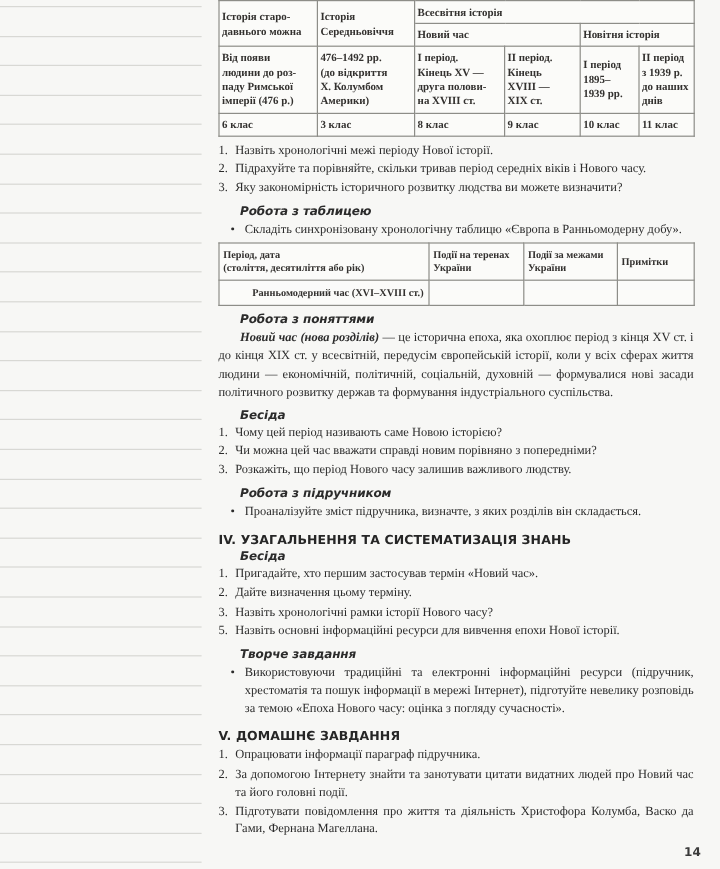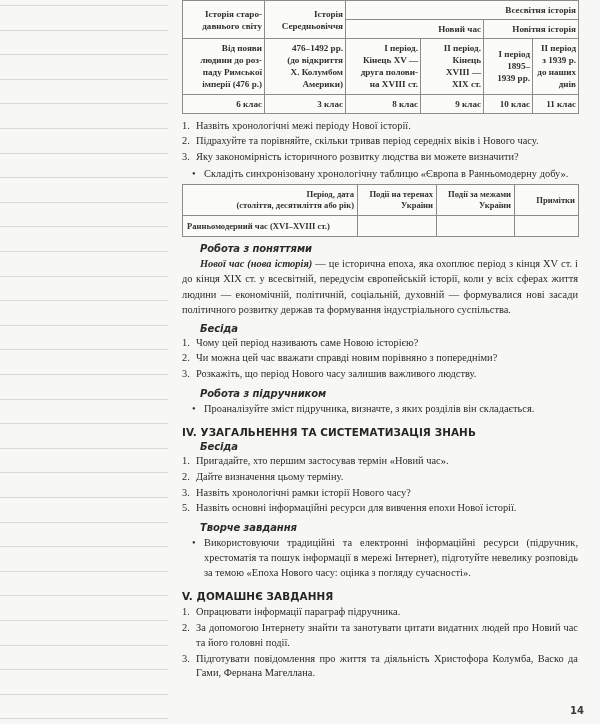--- a/index.html
+++ b/index.html
@@ -45,21 +45,21 @@
 
   
   table.doc-table {
     border-collapse: collapse;
     width: 396px;
     table-layout: fixed;
     background: #fbfbf9;
   }
   table.doc-table td {
     border: 1px solid #8d8d88;
-    text-align: right;
+    text-align: left;
     vertical-align: middle;
     font-size: 9.1px;
     line-height: 1.33;
     padding: 2px 2px;
     color: #33312f;
   }
   table.doc-table td.hd {
     font-weight: bold;
   }
   table.doc-table td.body-cell {
@@ -74,21 +74,21 @@
   #table-sync { margin-top: 3px; }
   #table-sync td.colhead {
     font-weight: bold;
     font-size: 8.6px;
     padding: 4px 3px;
     line-height: 1.3;
   }
   #table-sync td.rowlabel {
     font-weight: bold;
     font-size: 8.6px;
-    text-align: left;
+    text-align: right;
     padding: 3px 4px;
   }
   #table-sync td.empty { }
 
   
   .numbered {
     margin: 0;
     padding: 0;
     list-style: none;
   }
@@ -200,21 +200,21 @@
         <col style="width:81px">
         <col style="width:75px">
       <col style="width:63px">
         <col style="width:49px">
         <col style="width:46px">
     </colgroup>
     <tbody>
       <tr>
         <td class="hd" rowspan="2">
           <span>Історія старо-</span><br>
-          <span>давнього світу</span>
+          <span>давнього можна</span>
         </td>
         <td class="hd" rowspan="2">
           <span>Історія</span><br>
           <span>Середньовіччя</span>
         </td>
         <td class="hd" colspan="4">Всесвітня історія</td>
       </tr>
       <tr>
         <td class="hd" colspan="2">Новий час</td>
         <td class="hd" colspan="2">Новітня історія</td>
@@ -268,20 +268,21 @@
   </table>
 
   <div class="gap-sm"></div>
 
   <ol class="numbered">
     <li><span class="num">1.</span><span>Назвіть хронологічні межі періоду Нової історії.</span></li>
     <li><span class="num">2.</span><span>Підрахуйте та порівняйте, скільки тривав період середніх віків і Нового часу.</span></li>
     <li><span class="num">3.</span><span>Яку закономірність історичного розвитку людства ви можете визначити?</span></li>
   </ol>
 
+  <div class="subhead">Робота з таблицею</div>
 
   <div class="bullet"><span class="dot">•</span><span>Складіть синхронізовану хронологічну таблицю «Європа в Ранньомодерну добу».</span></div>
 
   <table class="doc-table" id="table-sync">
     <colgroup>
       <col style="width:175px">
         <col style="width:79px">
         <col style="width:78px">
         <col style="width:64px">
     </colgroup>
@@ -305,21 +306,21 @@
         <td class="rowlabel">Ранньомодерний час (XVI–XVIII ст.)</td>
         <td class="blank empty"></td>
         <td class="blank empty"></td>
         <td class="blank empty"></td>
       </tr>
     </tbody>
   </table>
 
   <div class="subhead">Робота з поняттями</div>
 
-  <p class="para"><span class="term">Нової час (нова історія)</span><span> — це історична епоха, яка охоплює період з кінця XV ст. і до кінця XIX ст. у всесвітній, передусім європейській історії, коли у всіх сферах життя людини — економічній, політичній, соціальній, духовній — формувалися нові засади політичного розвитку держав та формування індустріального суспільства.</span></p>
+  <p class="para"><span class="term">Новий час (нова розділів)</span><span> — це історична епоха, яка охоплює період з кінця XV ст. і до кінця XIX ст. у всесвітній, передусім європейській історії, коли у всіх сферах життя людини — економічній, політичній, соціальній, духовній — формувалися нові засади політичного розвитку держав та формування індустріального суспільства.</span></p>
 
   <div class="subhead">Бесіда</div>
 
   <ol class="numbered">
     <li><span class="num">1.</span><span>Чому цей період називають саме Новою історією?</span></li>
     <li><span class="num">2.</span><span>Чи можна цей час вважати справді новим порівняно з попередніми?</span></li>
     <li><span class="num">3.</span><span>Розкажіть, що період Нового часу залишив важливого людству.</span></li>
   </ol>
 
   <div class="subhead">Робота з підручником</div>

